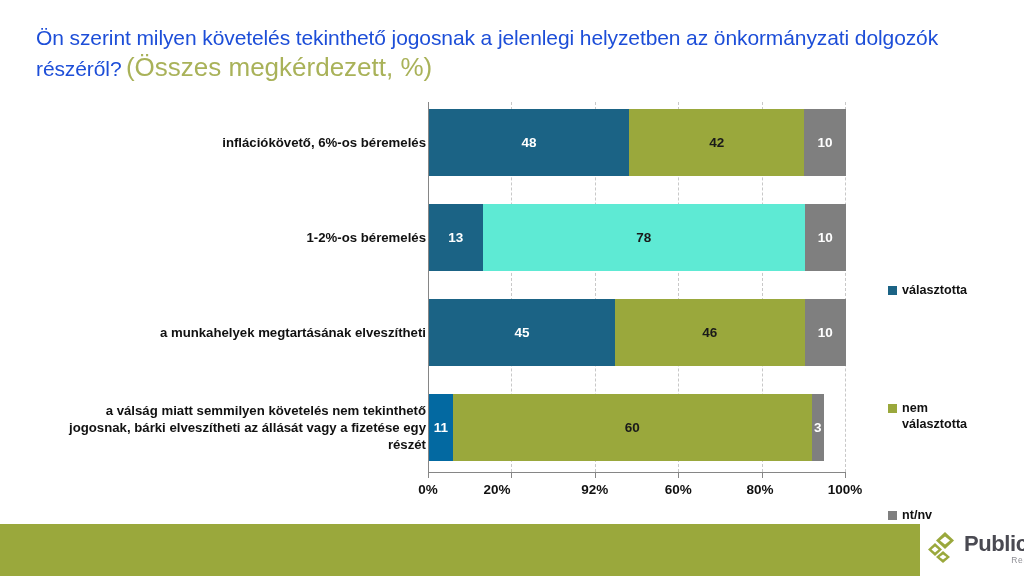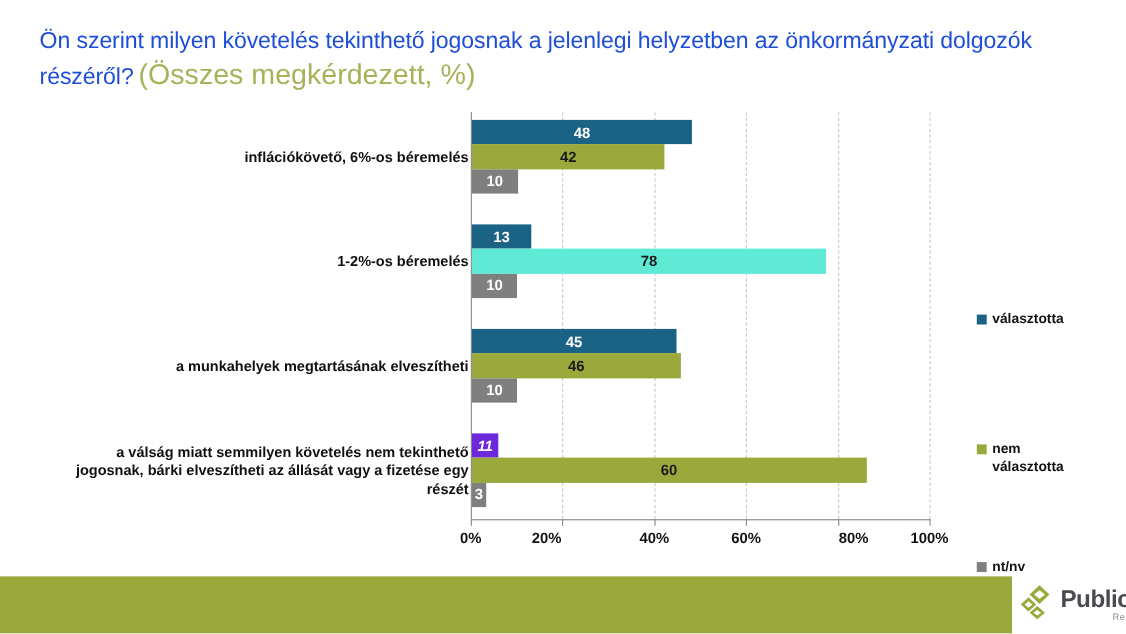--- a/index.html
+++ b/index.html
@@ -72,21 +72,21 @@
     top: 370px; width: 1px; height: 6px;
     background: #868686;
   }
 
   
   .bar-row {
     position: absolute;
     left: 1px;
     width: 417px;
     display: flex;
-    flex-direction: column;
+    flex-direction: row;
   }
   .seg {
     height: 100%;
     display: flex;
     align-items: center;
     justify-content: center;
     font-size: 13.5px;
     font-weight: bold;
     overflow: visible;
     white-space: nowrap;
@@ -208,37 +208,37 @@
             <div class="seg seg-valasztotta" style="width: 53.6733px; background: rgb(27, 99, 133);">13</div>
             <div class="seg seg-nem" style="width: 322.04px; background: #5eead4;">78</div>
             <div class="seg seg-ntnv" style="width: 41.2871px; background: rgb(127, 127, 127);">10</div>
           </div>
           <div class="bar-row" style="top: 197px; height: 67px;">
             <div class="seg seg-valasztotta" style="width: 185.792px; background: rgb(27, 99, 133);">45</div>
             <div class="seg seg-nem" style="width: 189.921px; background: rgb(154, 168, 60);">46</div>
             <div class="seg seg-ntnv" style="width: 41.2871px; background: rgb(127, 127, 127);">10</div>
           </div>
           <div class="bar-row" style="top: 292px; height: 67px;">
-            <div class="seg seg-valasztotta" style="width: 24px; background: #6d28d9; font-style: italic;">11</div>
+            <div class="seg seg-valasztotta" style="width: 24px; background: #0369a1;">11</div>
             <div class="seg seg-nem" style="width: 358.62px; background: rgb(154, 168, 60);">60</div>
             <div class="seg seg-ntnv" style="width: 12.51px; background: rgb(127, 127, 127);">3</div>
           </div>
         </div>
       <div id="x-axis-line"></div>
       <div id="xticks">
           <div class="xtick-mark" style="left: 0px;"></div>
           <div class="xlabel" style="left: 0px;">0%</div>
           <div class="xtick-mark" style="left: 83.4px;"></div>
           <div class="xlabel" style="left: 69px;">20%</div>
           <div class="xtick-mark" style="left: 166.8px;"></div>
-          <div class="xlabel" style="left: 166.8px;">40%</div>
+          <div class="xlabel" style="left: 166.8px;">92%</div>
           <div class="xtick-mark" style="left: 250.2px;"></div>
           <div class="xlabel" style="left: 250.2px;">60%</div>
           <div class="xtick-mark" style="left: 333.6px;"></div>
-          <div class="xlabel" style="left: 348px;">80%</div>
+          <div class="xlabel" style="left: 332px;">80%</div>
           <div class="xtick-mark" style="left: 417px;"></div>
           <div class="xlabel" style="left: 417px;">100%</div>
         </div>
     </div>
 
     <div id="cat-labels">
         <div class="cat-label" style="top: 16.5px; height: 60px; display: flex; align-items: center; justify-content: flex-end;">inflációkövető, 6%-os béremelés</div>
         <div class="cat-label" style="top: 111.5px; height: 60px; display: flex; align-items: center; justify-content: flex-end;">1-2%-os béremelés</div>
         <div class="cat-label" style="top: 206.5px; height: 60px; display: flex; align-items: center; justify-content: flex-end;">a munkahelyek megtartásának elveszítheti</div>
         <div class="cat-label" style="top: 301.5px; height: 60px; display: flex; align-items: center; justify-content: flex-end;">a válság miatt semmilyen követelés nem tekinthető jogosnak, bárki elveszítheti az állását vagy a fizetése egy részét</div>

